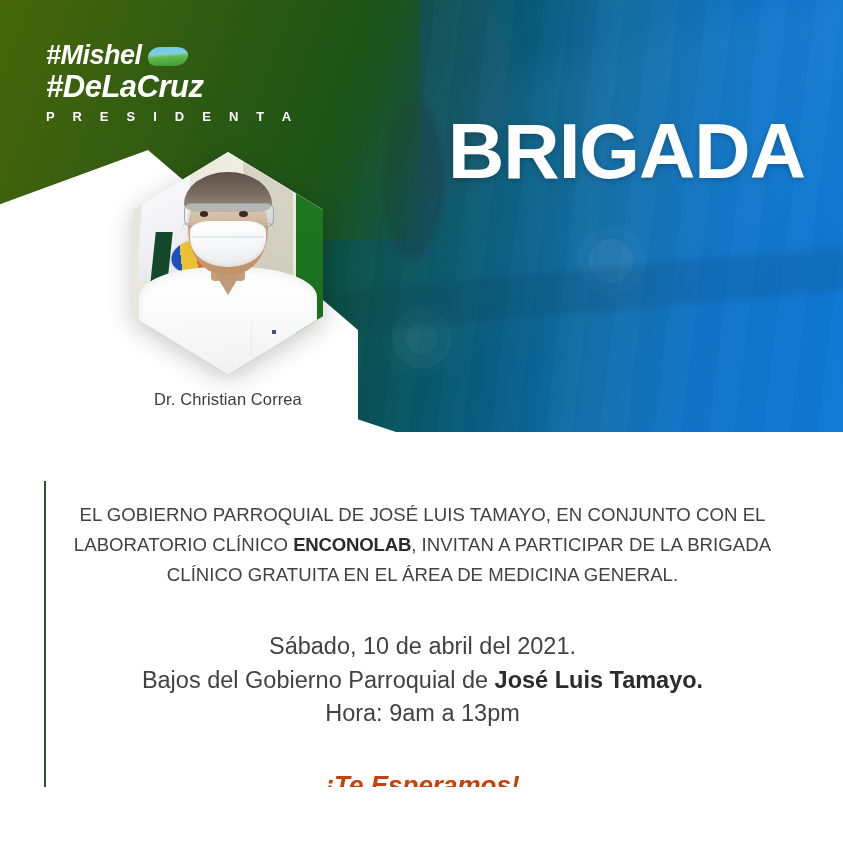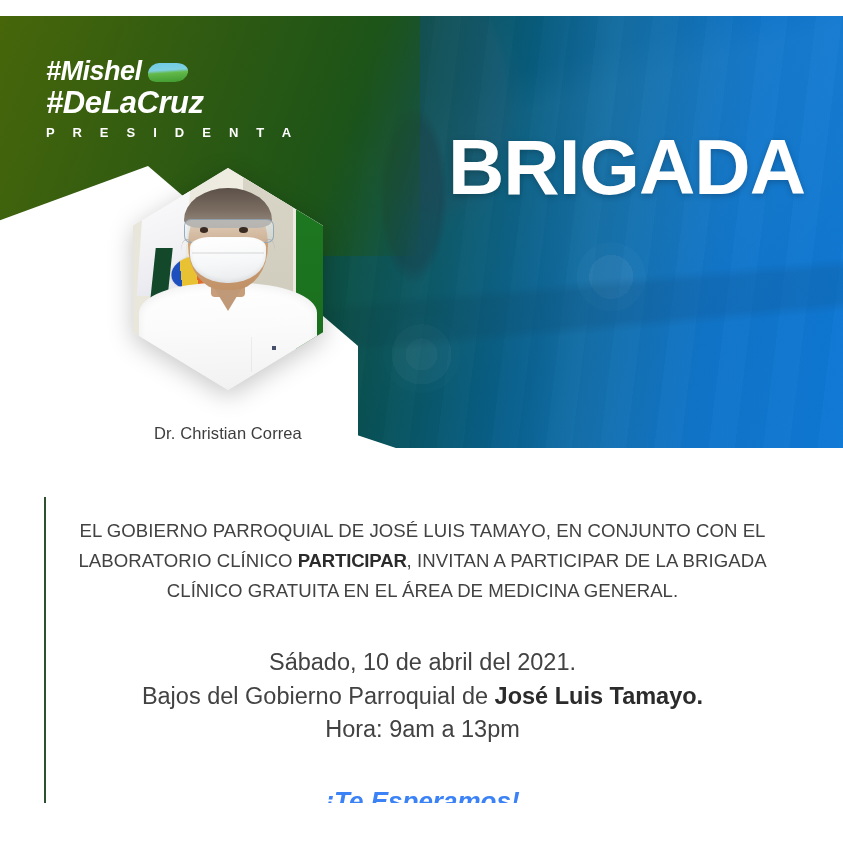--- a/index.html
+++ b/index.html
@@ -7,21 +7,21 @@
   body{
     font-family:"Liberation Sans","DejaVu Sans",sans-serif;
     -webkit-font-smoothing:antialiased;
   }
   .poster{
     position:relative;
     width:843px;
     height:787px;
     overflow:hidden;
     background:#ffffff;
-    margin:16px auto;
+    margin:0 auto;
   }
 
   
   .hero{
     position:absolute;
     left:0; top:0;
     width:843px; height:470px;
     overflow:hidden;
   }
   
@@ -244,21 +244,21 @@
   .ph-pocket{
     position:absolute; left:62%; top:76%; width:20%; height:16%;
     border-left:1px solid rgba(0,0,0,.05);
   }
   .ph-pocketdot{
     position:absolute; left:73%; top:80%; width:4px; height:4px;
     background:#46506b;
   }
 
   .doc-caption{
-    position:absolute; left:0; top:408px;
+    position:absolute; left:0; top:390px;
     width:456px;
     text-align:center;
     font-size:16.5px;
     color:#3d3d3d;
     letter-spacing:.1px;
   }
 
   
   .title-block{
     position:absolute; right:38px; top:114px;
@@ -311,21 +311,21 @@
     font-size:23.5px;
     line-height:1.42;
     color:#424242;
   }
   .details b{ font-weight:bold; color:#2b2b2b; }
   .closing{
     margin-top:40px;
     font-size:26px;
     font-weight:bold;
     font-style:italic;
-    color:#3b82f6;
+    color:#c2410c;
   }
 </style>
 </head>
 <body>
 
 <div class="poster">
 
   <div class="hero">
     <div class="hero-bg"></div>
     <div class="hero-photo"></div>
@@ -376,21 +376,21 @@
       <div class="ph-pocketdot"></div>
     </div>
   </div>
 
   <div class="doc-caption">Dr. Christian Correa</div>
 
   <div class="accent-line"></div>
 
   <div class="content">
 
-    <div class="para-upper"><span>EL GOBIERNO PARROQUIAL DE JOSÉ LUIS TAMAYO, EN CONJUNTO CON EL LABORATORIO CLÍNICO </span><b>PARTICIPAR</b><span>, INVITAN A PARTICIPAR DE LA BRIGADA CLÍNICO GRATUITA EN EL ÁREA DE MEDICINA GENERAL.</span></div>
+    <div class="para-upper"><span>EL GOBIERNO PARROQUIAL DE JOSÉ LUIS TAMAYO, EN CONJUNTO CON EL LABORATORIO CLÍNICO </span><b>ENCONOLAB</b><span>, INVITAN A PARTICIPAR DE LA BRIGADA CLÍNICO GRATUITA EN EL ÁREA DE MEDICINA GENERAL.</span></div>
 
     <div class="details">
       <div>Sábado, 10 de abril del 2021.</div>
       <div><span>Bajos del Gobierno Parroquial de </span><b>José Luis Tamayo.</b></div>
       <div>Hora: 9am a 13pm</div>
     </div>
 
     <div class="closing">¡Te Esperamos!</div>
 
   </div>

